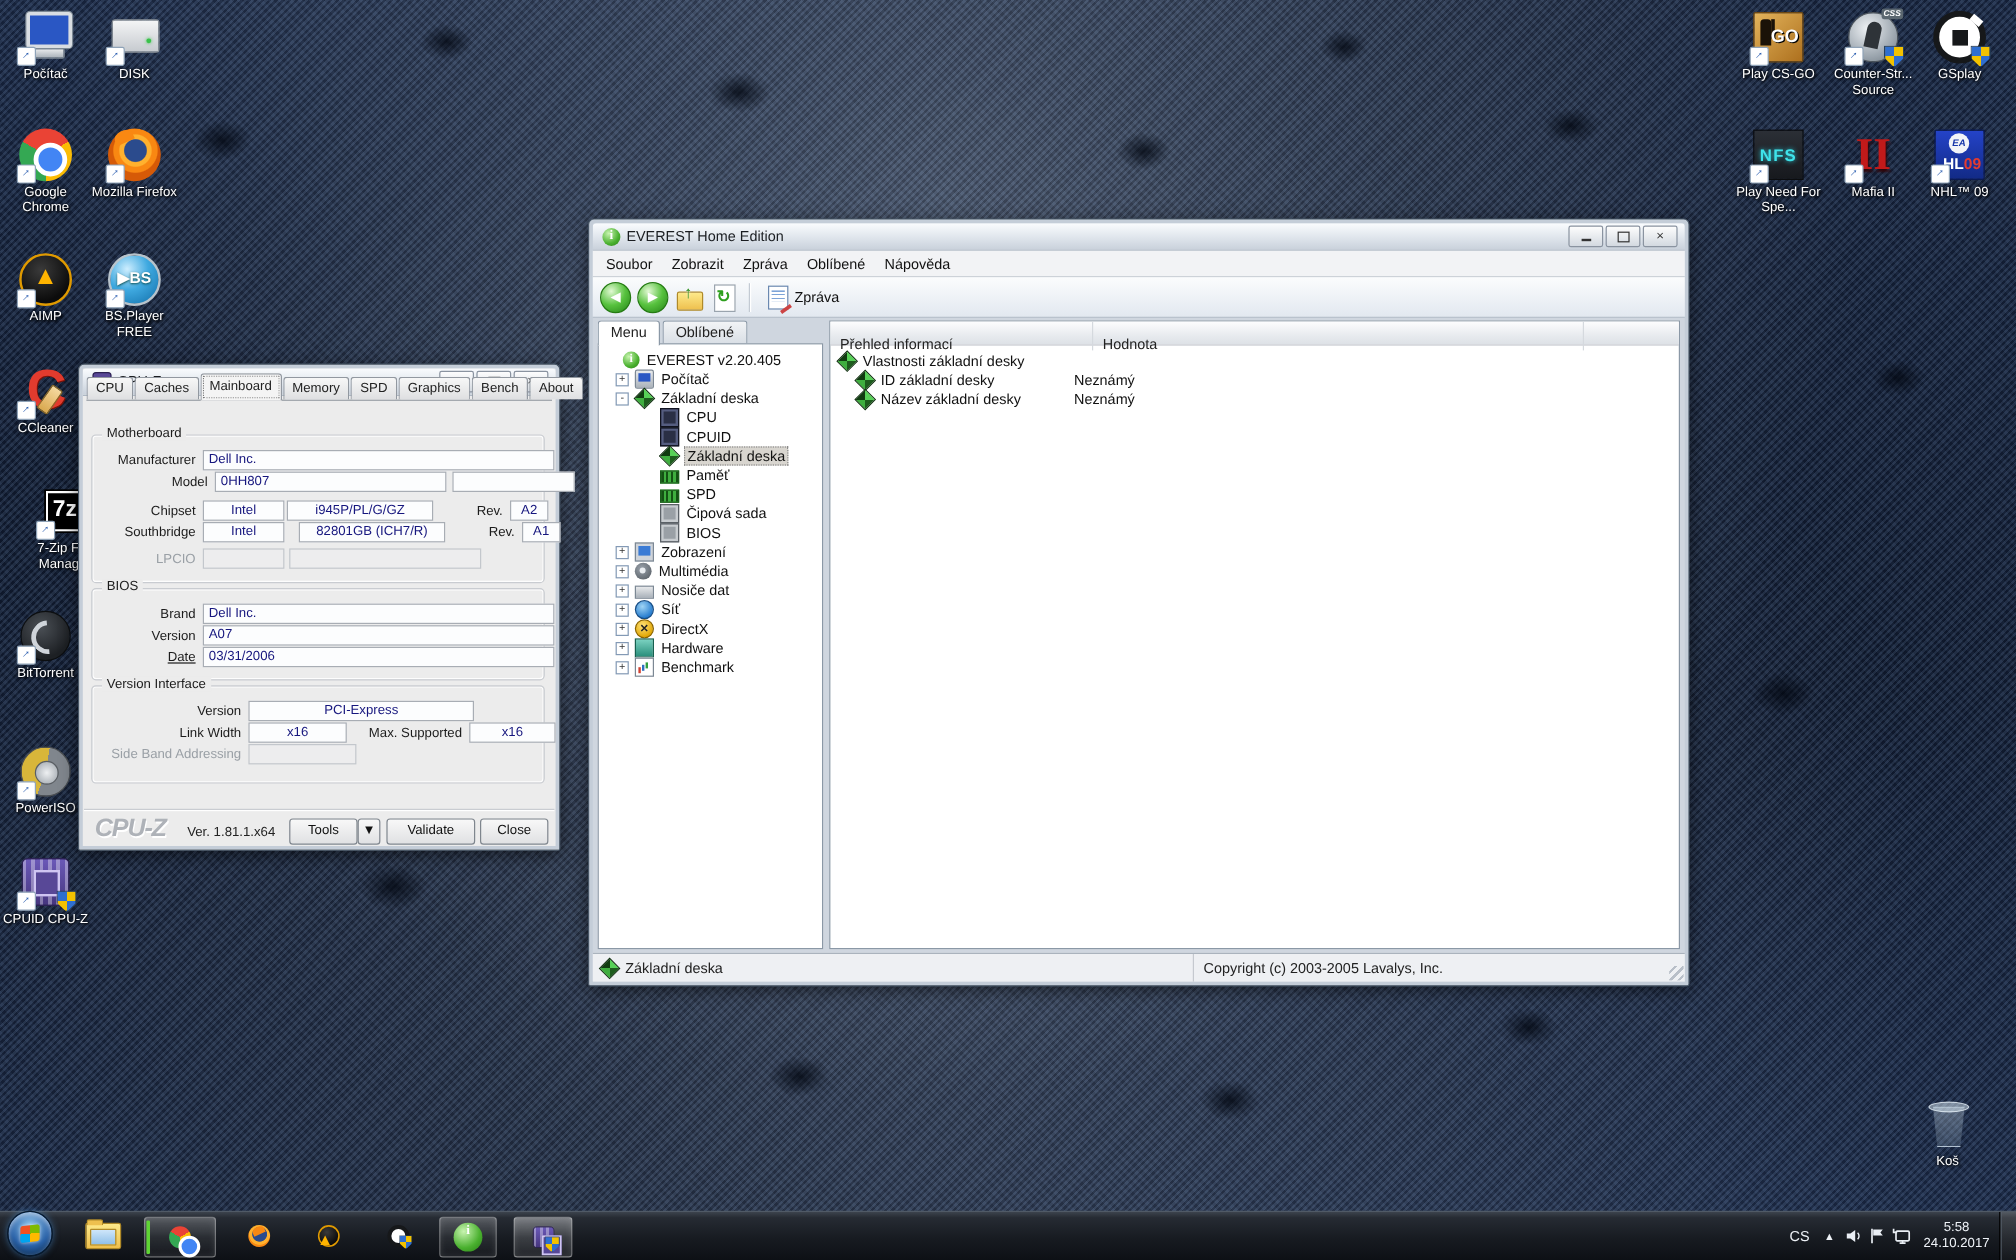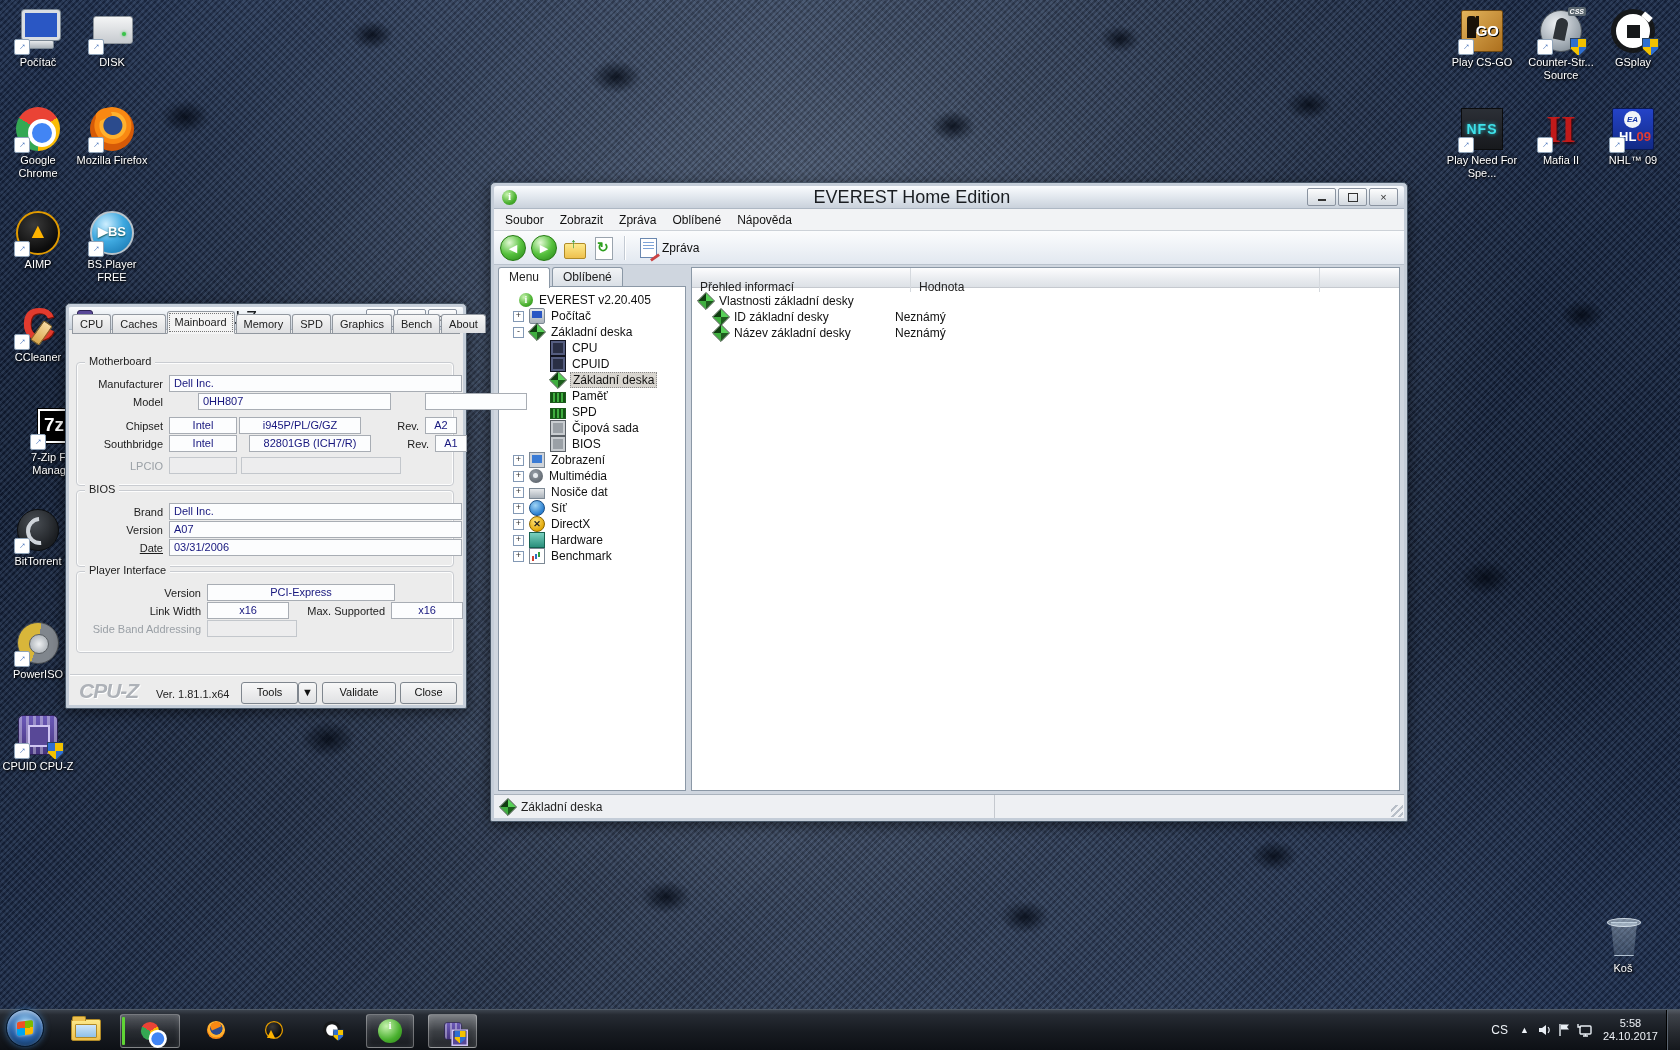--- a/index.html
+++ b/index.html
@@ -90,21 +90,21 @@
   .a-bin::before{content:"";position:absolute;left:9px;top:8px;width:28px;height:32px;
     background:linear-gradient(rgba(205,222,235,.35),rgba(150,172,190,.22));
     border:1px solid rgba(225,240,250,.65);clip-path:polygon(6% 0,94% 0,82% 100%,18% 100%);}
   .a-bin::after{content:"";position:absolute;left:7px;top:4px;width:32px;height:7px;border-radius:50%;background:rgba(220,235,245,.5);border:1px solid rgba(235,245,252,.7);}
 
   
   .win{position:absolute;background:#cfd6df;border:1px solid #47566ा6;border:1px solid #475666;border-radius:5px 5px 2px 2px;
     box-shadow:0 3px 14px rgba(0,0,0,.55), inset 0 0 0 3px #c4cdd8;z-index:5;}
   .cap{height:22px;display:flex;align-items:center;gap:5px;padding:0 6px 0 8px;margin:3px 3px 0 3px;
     background:linear-gradient(#fafcfe,#dfe5ec 55%,#c9d1db);border-radius:3px 3px 0 0;border-bottom:1px solid #aeb8c4;}
-  .cap .ttl{font-size:18px;color:#1a1d21;flex:1 1 auto;white-space:nowrap;text-align:center;}
+  .cap .ttl{font-size:12px;color:#1a1d21;flex:1 1 auto;white-space:nowrap;}
   .cbtns{display:flex;gap:2px;}
   .wbtn{width:27px;height:16px;border:1px solid #8a93a0;border-radius:2px;background:linear-gradient(#fdfdfd,#d3d9e0);
     display:flex;align-items:center;justify-content:center;font-size:11px;color:#333;line-height:1;}
   .wbtn .minline{width:8px;height:0;border-bottom:2px solid #333;margin-top:6px;}
   .wbtn .maxbox{width:8px;height:7px;border:1px solid #333;}
   .everest-ico{width:15px;height:15px;border-radius:50%;background:radial-gradient(circle at 35% 30%,#c8f4b0,#49b02e 60%,#2a7d18);flex:0 0 auto;position:relative;}
   .everest-ico::after{content:"i";position:absolute;left:0;right:0;top:0px;text-align:center;color:#fff;font-weight:bold;font-size:11px;font-family:"Liberation Serif",serif;}
   .cpuz-ico{width:14px;height:14px;border-radius:3px;background:#584897;border:1px solid #2c2154;flex:0 0 auto;
     background-image:radial-gradient(circle at 50% 50%, #cfc5f2 0 2px, rgba(0,0,0,0) 3px);}
 
@@ -488,20 +488,23 @@
           <span>Neznámý</span>
         </div>
       </div>
     </div>
 
     <div class="statusbar">
       <span class="s1">
         <span class="ti ti-mobo"></span>
         <span>Základní deska</span>
       </span>
+      <span class="s2">
+        <span>Copyright (c) 2003-2005 Lavalys, Inc.</span>
+      </span>
       <span class="grip"></span>
     </div>
   </div>
 
   <div class="win" id="cpuz" style="left:65px;top:303px;width:400px;height:404px">
     <div class="cap">
       <span class="cpuz-ico"></span>
       <span class="ttl">CPU-Z</span>
       <span class="cbtns">
         <span class="wbtn">
@@ -524,21 +527,21 @@
       <span class="tab">Bench</span>
       <span class="tab">About</span>
     </div>
 
     <div class="gbox" style="left:10px;top:58px;width:376px;height:122px;">
       <span class="legend">Motherboard</span>
       <div class="frow" style="left:6px;top:12px;">
         <span class="flabel" style="width:80px;">Manufacturer</span>
         <span class="fld" style="width:283px;">Dell Inc.</span>
       </div>
-      <div class="frow" style="left:6px;top:30px;gap:29px;">
+      <div class="frow" style="left:16px;top:30px;">
         <span class="flabel" style="width:80px;">Model</span>
         <span class="fld" style="width:183px;">0HH807</span>
         <span class="fld" style="width:92px;margin-left:5px;"></span>
       </div>
       <div class="frow" style="left:6px;top:54px;">
         <span class="flabel" style="width:80px;">Chipset</span>
         <span class="fld ctr" style="width:66px;">Intel</span>
         <span class="fld ctr" style="width:120px;margin-left:2px;">i945P/PL/G/GZ</span>
         <span class="flabel" style="width:58px;">Rev.</span>
         <span class="fld ctr" style="width:30px;">A2</span>
@@ -567,21 +570,21 @@
         <span class="flabel" style="width:80px;">Version</span>
         <span class="fld" style="width:283px;">A07</span>
       </div>
       <div class="frow" style="left:6px;top:48px;">
         <span class="flabel" style="width:80px;text-decoration:underline;">Date</span>
         <span class="fld" style="width:283px;">03/31/2006</span>
       </div>
     </div>
 
     <div class="gbox" style="left:10px;top:267px;width:376px;height:80px;">
-      <span class="legend">Player Interface</span>
+      <span class="legend">Version Interface</span>
       <div class="frow" style="left:6px;top:12px;">
         <span class="flabel" style="width:118px;">Version</span>
         <span class="fld ctr" style="width:186px;">PCI-Express</span>
       </div>
       <div class="frow" style="left:6px;top:30px;">
         <span class="flabel" style="width:118px;">Link Width</span>
         <span class="fld ctr" style="width:80px;">x16</span>
         <span class="flabel" style="width:90px;padding-left:6px;">Max. Supported</span>
         <span class="fld ctr" style="width:70px;">x16</span>
       </div>

